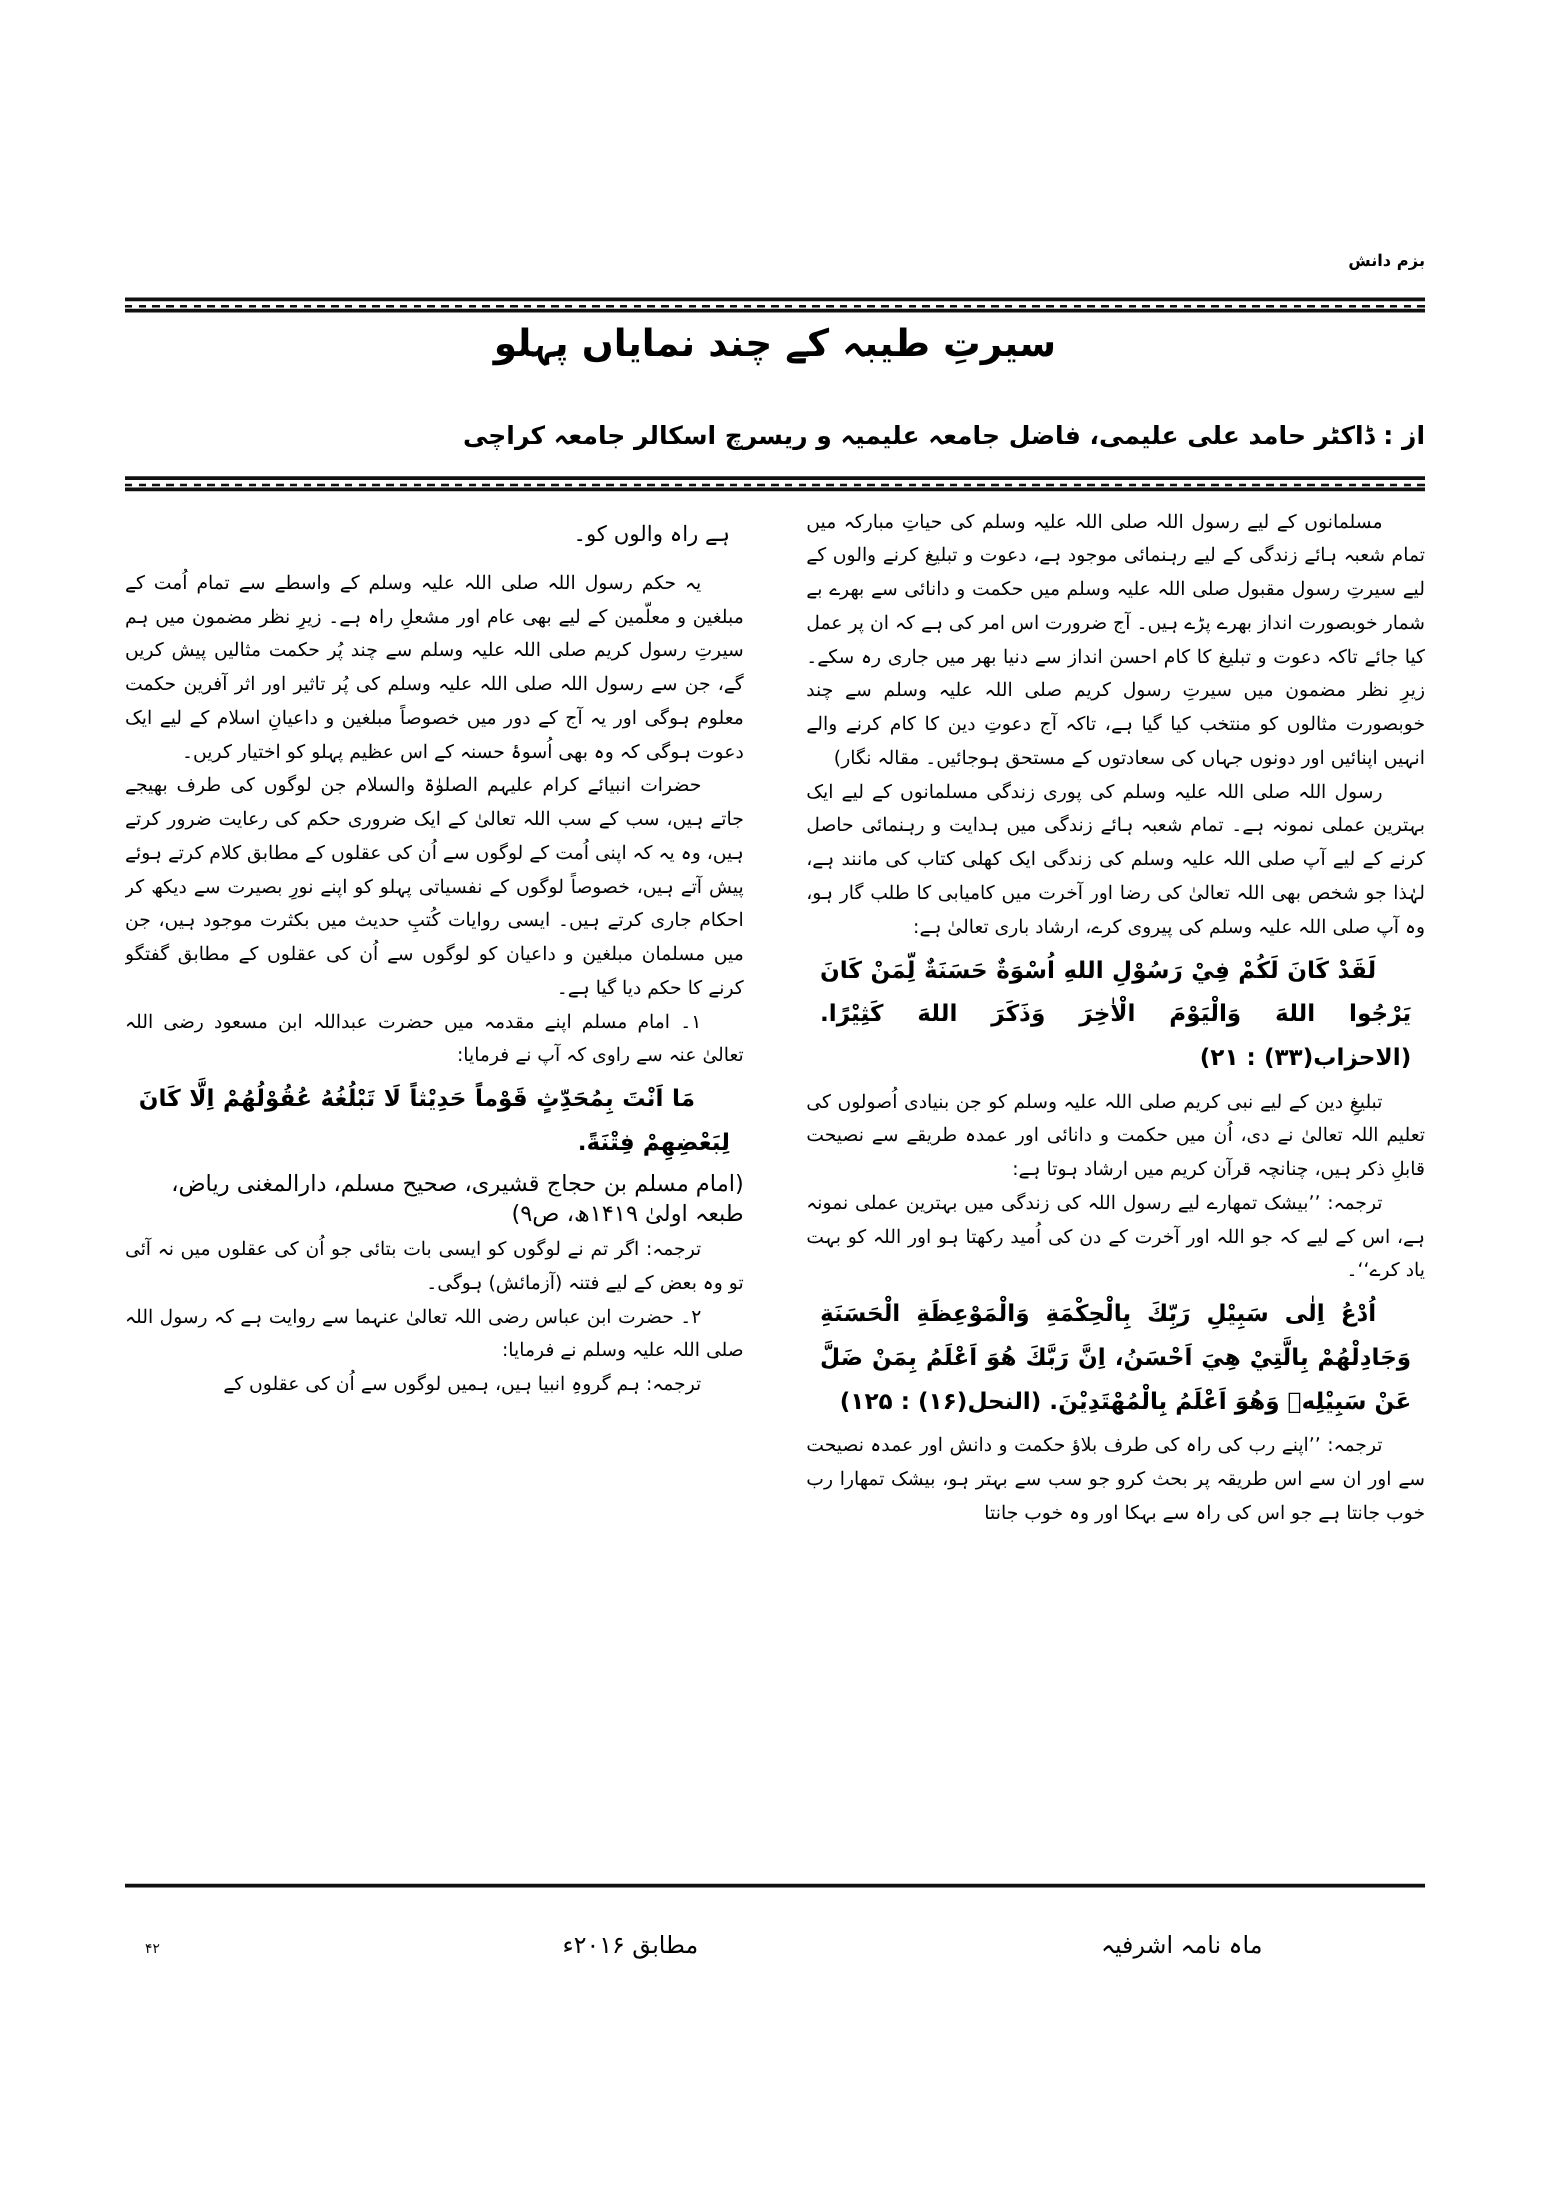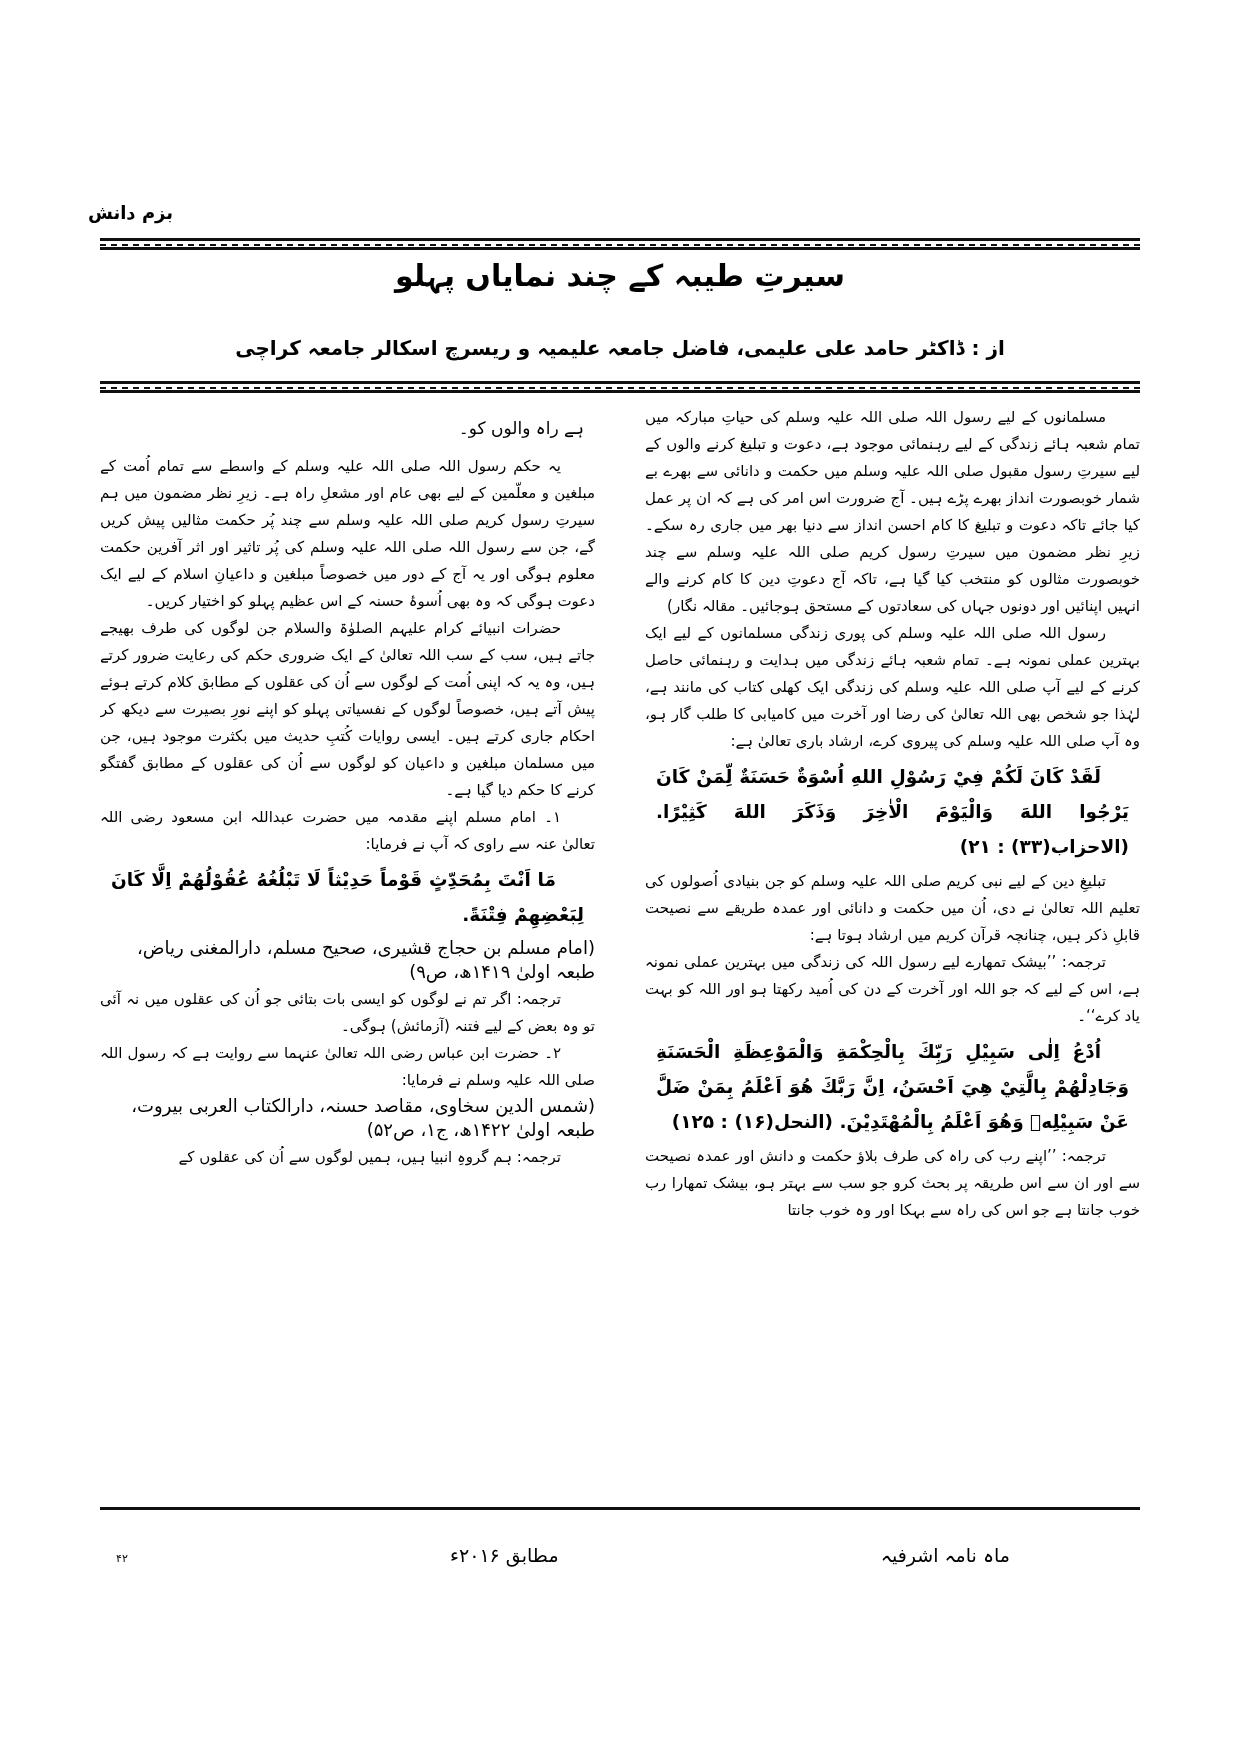--- a/index.html
+++ b/index.html
@@ -1,39 +1,39 @@
 <!DOCTYPE html>
 <html lang="ur" dir="rtl"><head>
 <meta charset="utf-8">
 <style>
   html,body{margin:0;padding:0;background:#ffffff;}
   .page{
     position:relative;width:1240px;height:1754px;background:#ffffff;color:#000;
     font-family:"DejaVu Sans",sans-serif;direction:rtl;overflow:hidden;
   }
   .kicker{
-    position:absolute;top:202px;left:88px;right:100px;text-align:left;
-    font-size:18px;font-weight:bold;
+    position:absolute;top:202px;left:100px;right:100px;text-align:right;
+    font-size:13px;font-weight:bold;
   }
   .rule{
     position:absolute;left:100px;right:100px;height:12px;box-sizing:border-box;
     border-top:3px solid #101010;border-bottom:3px solid #101010;
   }
   .rule::after{
     content:"";position:absolute;left:0;right:0;top:3px;height:2px;
     background-image:repeating-linear-gradient(90deg,#101010 0 6px,transparent 6px 11px);
   }
   .rule-a{top:238px}
   .rule-b{top:381px}
   .title{
     position:absolute;top:252px;left:100px;right:100px;margin:0;text-align:center;
     font-size:30px;font-weight:bold;line-height:1.6;
   }
   .byline{
-    position:absolute;top:336px;left:100px;right:100px;text-align:center;
+    position:absolute;top:336px;left:100px;right:100px;text-align:right;
     font-size:20px;font-weight:bold;
   }
   .columns{
     position:absolute;top:404px;left:100px;right:100px;height:1096px;
     display:flex;gap:50px;overflow:hidden;
   }
   .col{flex:1 1 0;text-align:justify;}
   .p-body{margin:0;font-size:15px;line-height:27px;text-indent:34px;}
   .p-cont{margin:11px;font-size:17px;line-height:27px;text-indent:0;}
   .p-arabic{margin:4px 11px;font-size:18.5px;line-height:35px;font-weight:bold;text-indent:28px;}
@@ -73,21 +73,20 @@
 
     <div class="col">
       <p class="p-cont">ہے راہ والوں کو۔</p>
       <p class="p-body">یہ حکم رسول اللہ صلی اللہ علیہ وسلم کے واسطے سے تمام اُمت کے مبلغین و معلّمین کے لیے بھی عام اور مشعلِ راہ ہے۔ زیرِ نظر مضمون میں ہم سیرتِ رسول کریم صلی اللہ علیہ وسلم سے چند پُر حکمت مثالیں پیش کریں گے، جن سے رسول اللہ صلی اللہ علیہ وسلم کی پُر تاثیر اور اثر آفرین حکمت معلوم ہوگی اور یہ آج کے دور میں خصوصاً مبلغین و داعیانِ اسلام کے لیے ایک دعوت ہوگی کہ وہ بھی اُسوۂ حسنہ کے اس عظیم پہلو کو اختیار کریں۔</p>
       <p class="p-body">حضرات انبیائے کرام علیہم الصلوٰۃ والسلام جن لوگوں کی طرف بھیجے جاتے ہیں، سب کے سب اللہ تعالیٰ کے ایک ضروری حکم کی رعایت ضرور کرتے ہیں، وہ یہ کہ اپنی اُمت کے لوگوں سے اُن کی عقلوں کے مطابق کلام کرتے ہوئے پیش آتے ہیں، خصوصاً لوگوں کے نفسیاتی پہلو کو اپنے نورِ بصیرت سے دیکھ کر احکام جاری کرتے ہیں۔ ایسی روایات کُتبِ حدیث میں بکثرت موجود ہیں، جن میں مسلمان مبلغین و داعیان کو لوگوں سے اُن کی عقلوں کے مطابق گفتگو کرنے کا حکم دیا گیا ہے۔</p>
       <p class="p-body">۱۔ امام مسلم اپنے مقدمہ میں حضرت عبداللہ ابن مسعود رضی اللہ تعالیٰ عنہ سے راوی کہ آپ نے فرمایا:</p>
       <p class="p-arabic">مَا اَنْتَ بِمُحَدِّثٍ قَوْماً حَدِيْثاً لَا تَبْلُغُهُ عُقُوْلُهُمْ اِلَّا كَانَ لِبَعْضِهِمْ فِتْنَةً.</p>
       <p class="p-cite">(امام مسلم بن حجاج قشیری، صحیح مسلم، دارالمغنی ریاض، طبعہ اولیٰ ۱۴۱۹ھ، ص۹)</p>
       <p class="p-body">ترجمہ: اگر تم نے لوگوں کو ایسی بات بتائی جو اُن کی عقلوں میں نہ آئی تو وہ بعض کے لیے فتنہ (آزمائش) ہوگی۔</p>
       <p class="p-body">۲۔ حضرت ابن عباس رضی اللہ تعالیٰ عنہما سے روایت ہے کہ رسول اللہ صلی اللہ علیہ وسلم نے فرمایا:</p>
-      <p class="p-cite">(شمس الدین سخاوی، مقاصد حسنہ، دارالکتاب العربی بیروت، طبعہ اولیٰ ۱۴۲۲ھ، ج۱، ص۵۲)</p>
       <p class="p-body">ترجمہ: ہم گروہِ انبیا ہیں، ہمیں لوگوں سے اُن کی عقلوں کے</p>
     </div>
 
   </div>
 
   <div class="footer-rule"></div>
   <div class="footer">
     <div class="f-magazine">ماہ نامہ اشرفیہ</div>
     <div class="f-issue">مطابق ۲۰۱۶ء</div>
     <div class="f-pagenum">۴۲</div>

